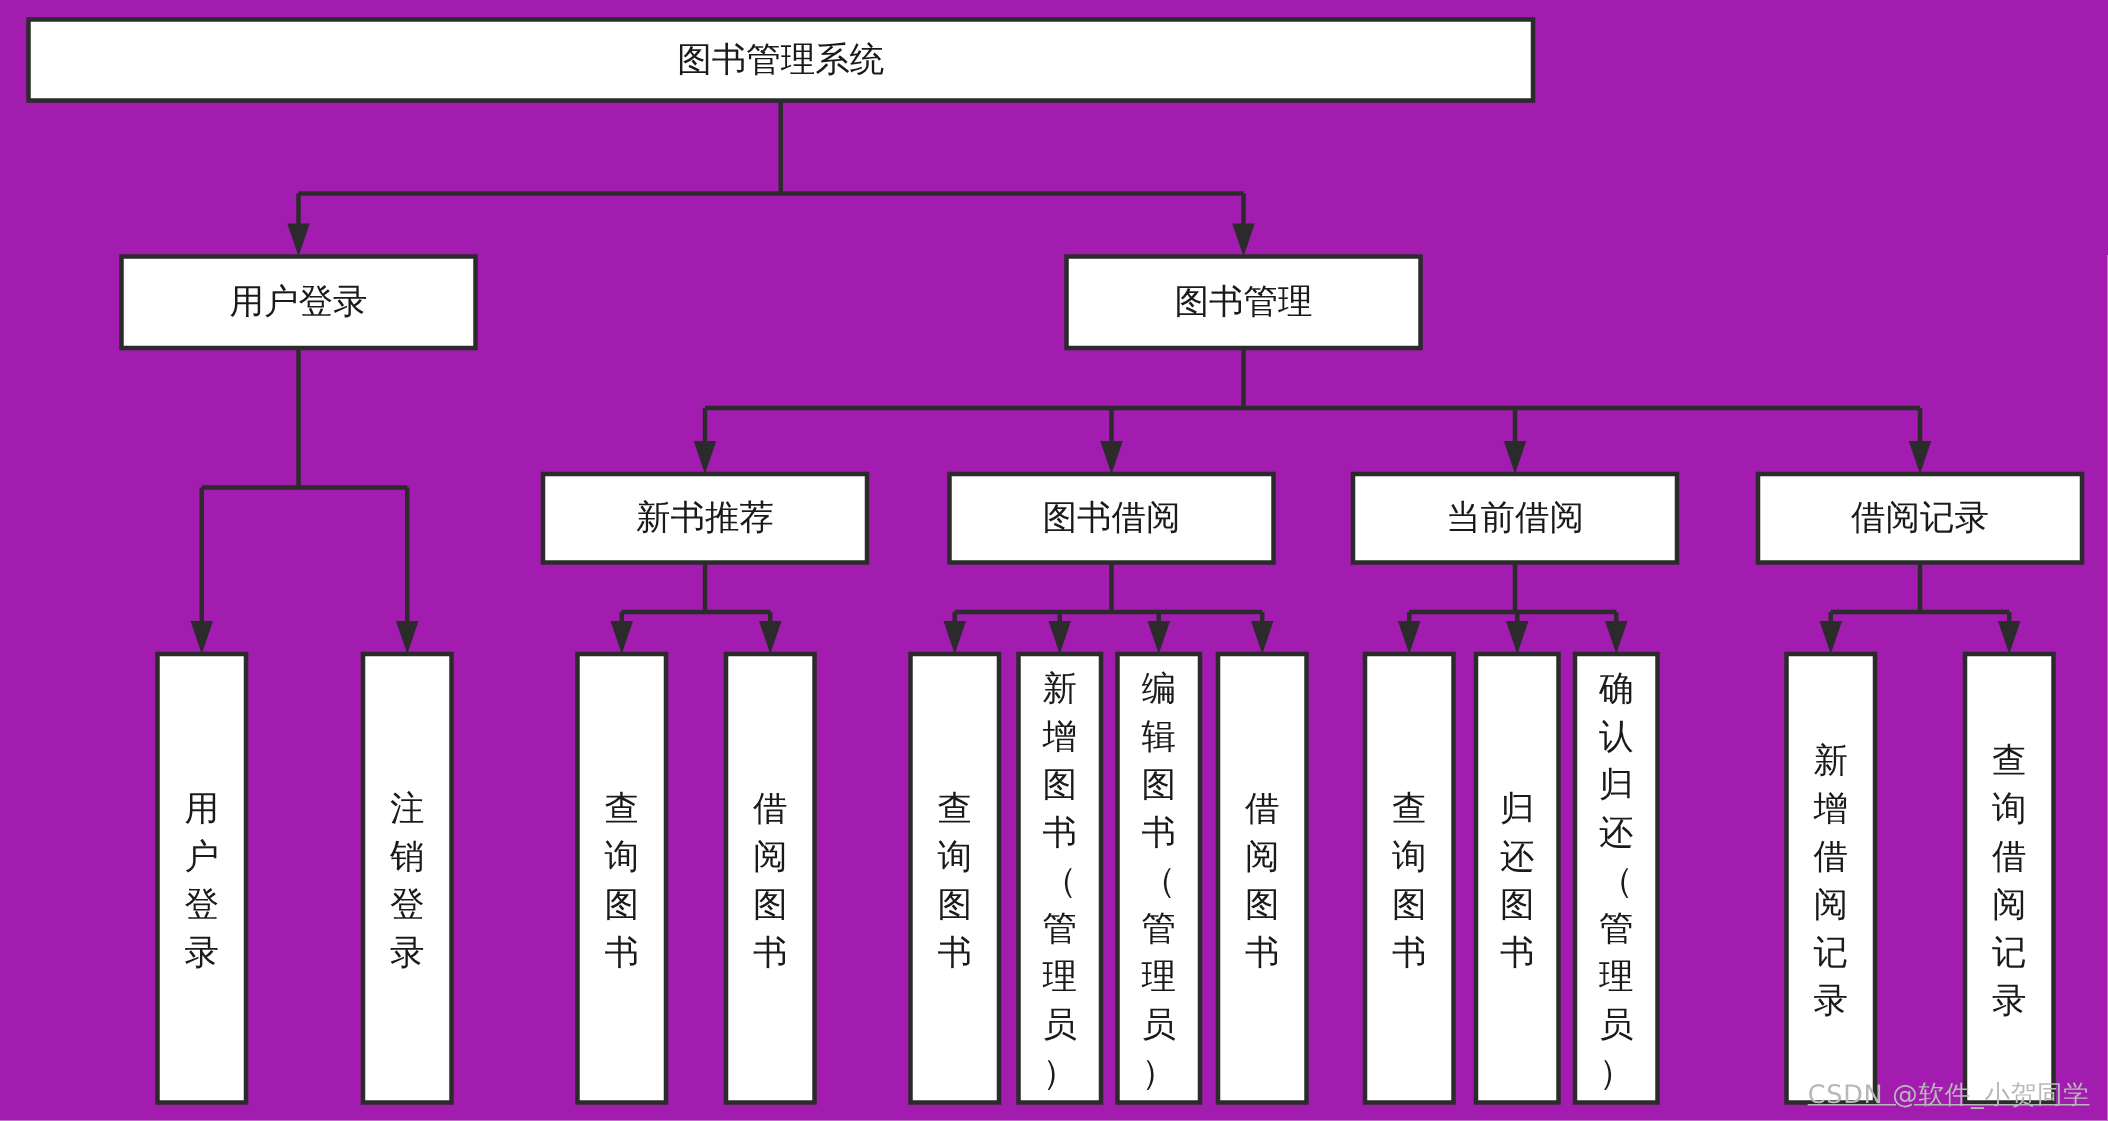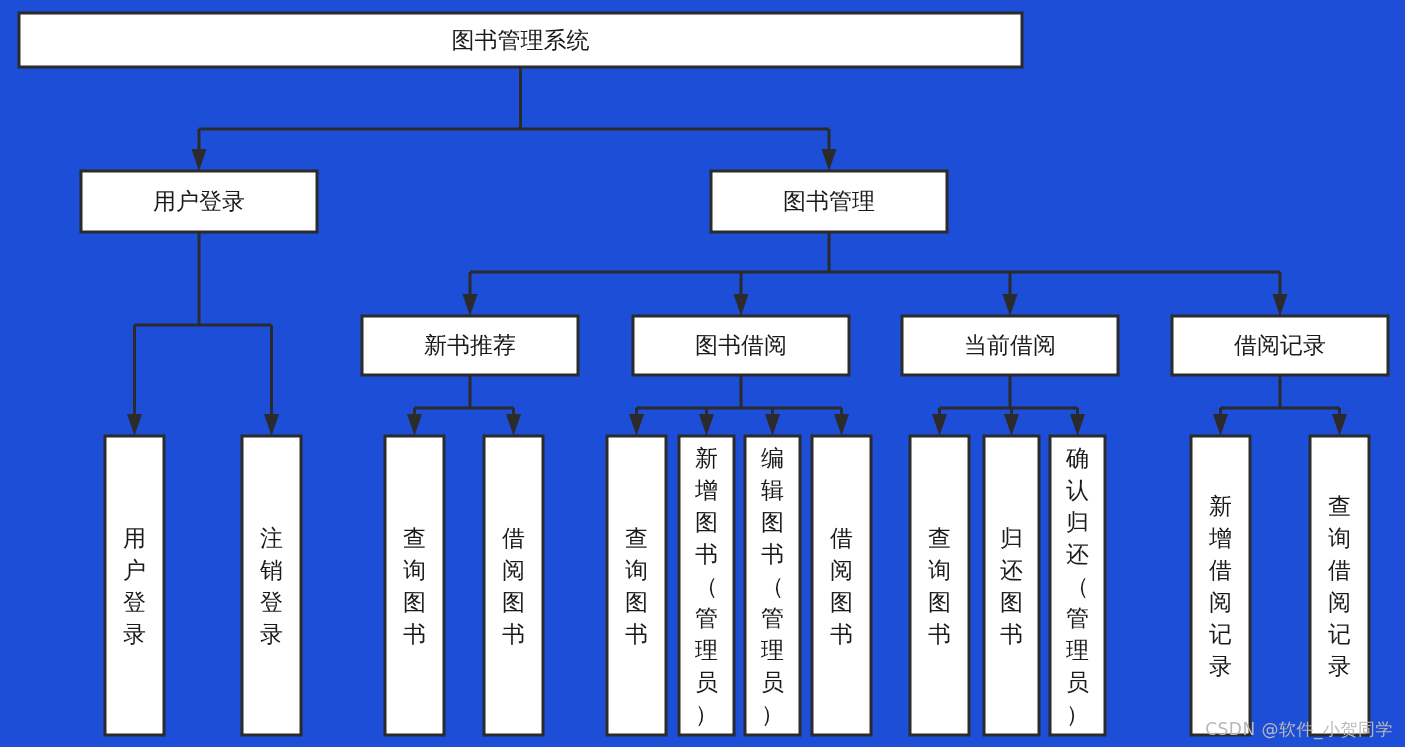--- a/index.html
+++ b/index.html
@@ -11,21 +11,21 @@
     width: 1405px;
     height: 747px;
     font-family: "DejaVu Sans", "Liberation Sans", sans-serif;
     overflow: hidden;
     position: relative;
   }
   #diagram-root {
     position: relative;
     width: 1405px;
     height: 747px;
-    background: #1d4ed8;
+    background: #a21caf;
   }
   svg#tree-svg {
     position: absolute;
     top: 0;
     left: 0;
     width: 1405px;
     height: 747px;
     display: block;
   }
   .node-rect {
@@ -59,20 +59,21 @@
   .watermark-text {
     position: absolute;
     right: 12px;
     bottom: 6px;
     font-family: "DejaVu Sans", "Liberation Sans", sans-serif;
     font-size: 17px;
     color: #b8b8b8;
     white-space: nowrap;
     letter-spacing: 0.5px;
     pointer-events: none;
+    text-decoration: underline;
   }
 </style>
 </head>
 <body>
 
 <div id="diagram-root">
   <svg id="tree-svg" viewBox="0 0 1405 747" xmlns="http://www.w3.org/2000/svg">
     <g id="edge-layer">
         <line x1="520.5" y1="67" x2="520.5" y2="129" class="conn-line"></line>
         <line x1="199" y1="129" x2="829" y2="129" class="conn-line"></line>

